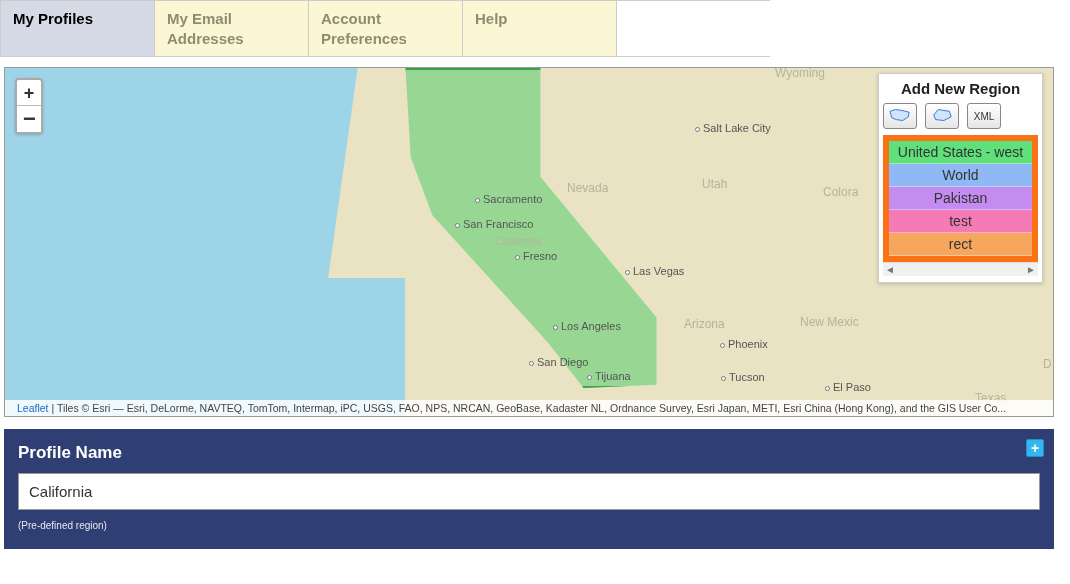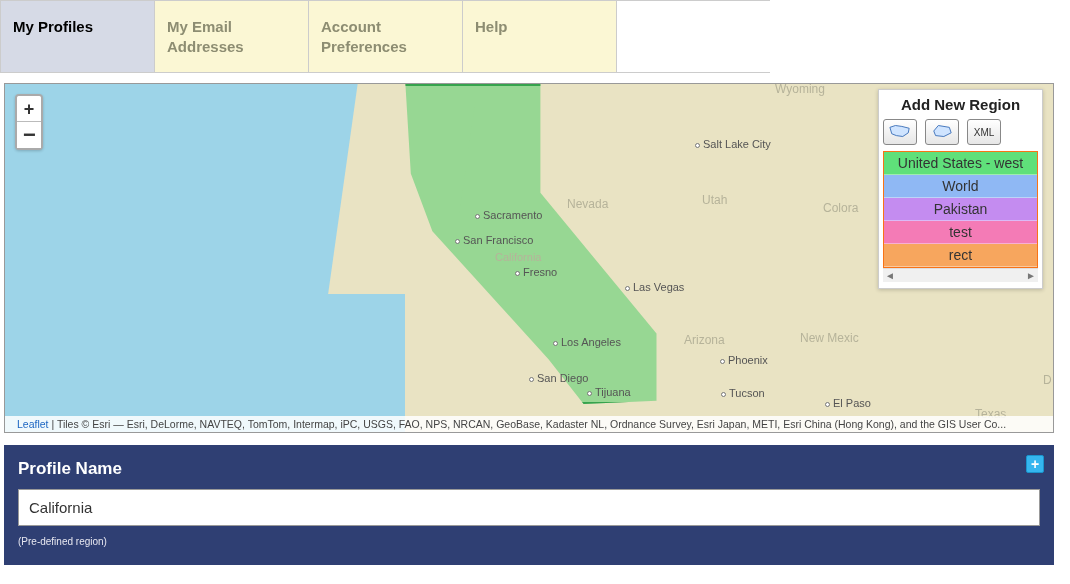--- a/index.html
+++ b/index.html
@@ -13,21 +13,21 @@
   }
   .tabs {
     display: flex;
     border: 1px solid #ccc;
     border-right: none;
     width: 770px;
     margin: 0 0 10px 0;
   }
   .tab {
     border-right: 1px solid #ccc;
-    padding: 16px 12px;
+    padding: 8px 12px;
     font-size: 15px;
     font-weight: 700;
     color: #8d8d72;
     background: #fbf7d4;
     cursor: pointer;
     min-height: 52px;
     width: 154px;
     line-height: 1.3;
   }
   .tab.active {
@@ -112,21 +112,21 @@
     display:flex;gap:8px;margin-bottom:6px;
   }
   .toolbtn{
     width:34px;height:26px;border:1px solid #888;border-radius:3px;
     background:linear-gradient(#fff,#e6e6e6);
     display:flex;align-items:center;justify-content:center;
     font-size:10px;color:#333;cursor:pointer;
   }
   .toolbtn svg{width:22px;height:16px;}
   .prof-list{
-    border:1px solid #f97316;
+    border:6px solid #f97316;
     max-height:140px;
     overflow:auto;
     position:relative;
   }
   .prof-list::-webkit-scrollbar{width:14px;height:14px;}
   .prof-list::-webkit-scrollbar-thumb{background:#c4c4c4;}
   .prof-item{
     text-align:center;
     padding:3px 2px;
     font-size:14px;

